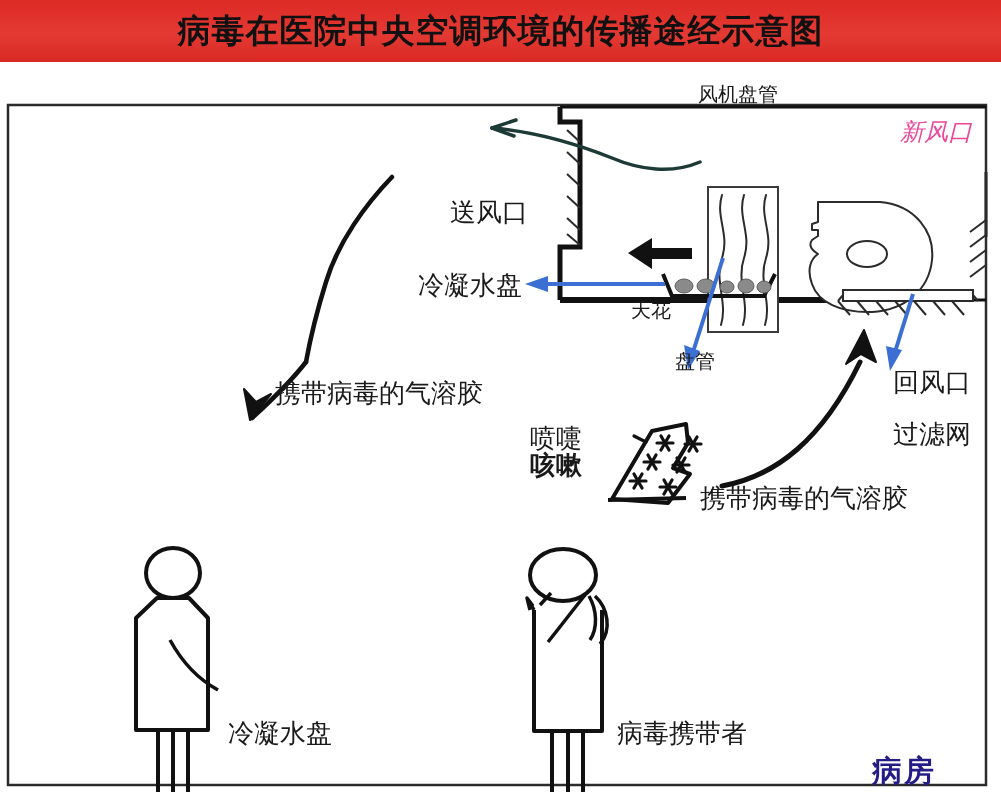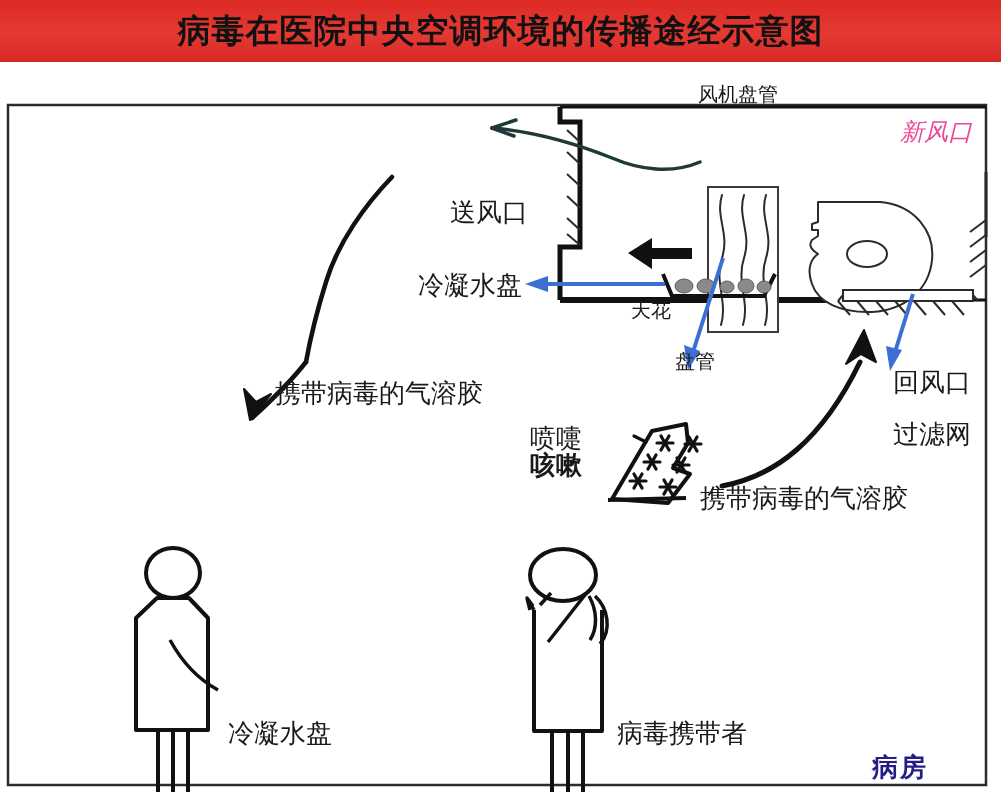--- a/index.html
+++ b/index.html
@@ -48,21 +48,21 @@
     font-family:"Liberation Serif","DejaVu Serif",serif;
     color:#1a1a1a;
     white-space:nowrap;
     line-height:1.25;
   }
   .lbl-mid{ font-size:20px; }
   .lbl-big{ font-size:26px; }
   .lbl-green{ color:#ec4899; font-size:24px;font-style:italic; }
   .lbl-ward{
     color:#241d86;
-    font-size:26px;
+    font-size:30px;
     font-weight:bold;
     letter-spacing:2px;
   }
 </style>
 </head>
 <body>
 
 <div id="page">
 
   <div id="banner">

